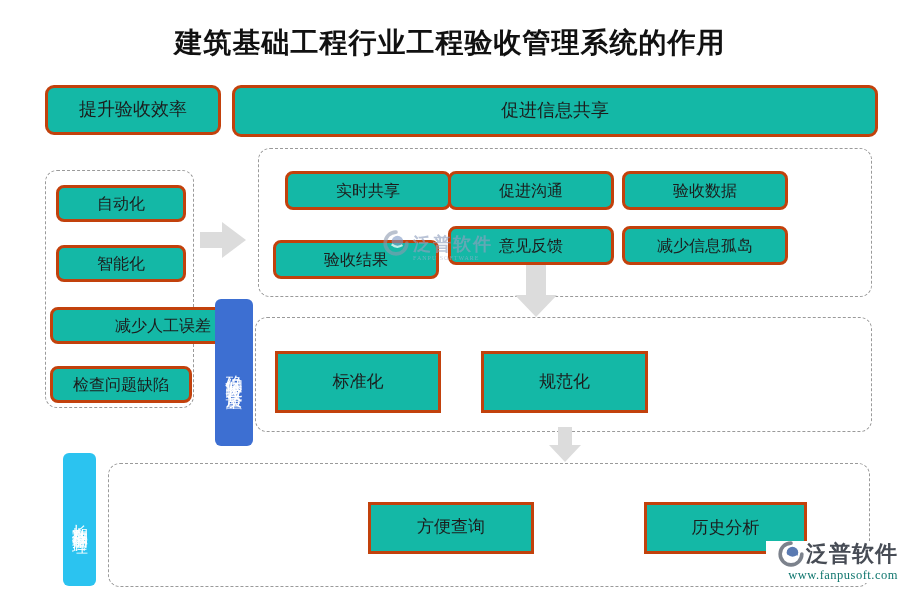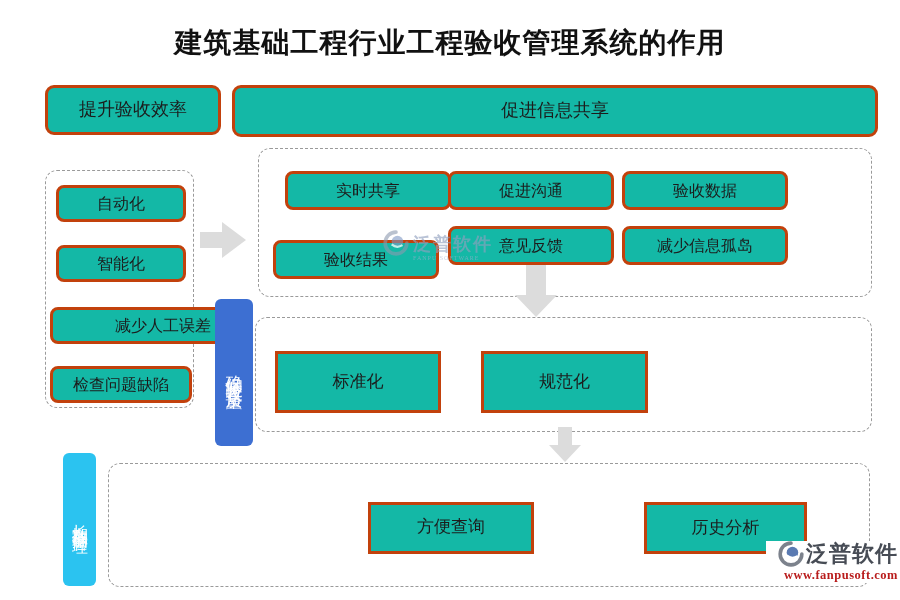--- a/index.html
+++ b/index.html
@@ -37,21 +37,21 @@
   }
   .watermark .wm-text { display:flex; flex-direction:column; }
   .wm-brand { font-size:18px; font-weight:bold; color:rgba(144,160,190,0.85); letter-spacing:2px; line-height:1; margin-top:5px;}
   .wm-sub { font-size:6px; color:rgba(160,175,205,0.8); letter-spacing:1px; margin-top:2px;}
   .footer-logo {
     position:absolute; left:766px; top:541px; width:132px; z-index:6;
     display:flex; flex-direction:column; align-items:flex-end; background:#fff;
   }
   .fl-row { display:flex; align-items:center; gap:2px; }
   .fl-brand { font-size:22px; font-weight:bold; color:#474c55; letter-spacing:1px; line-height:1.1; }
-  .fl-url { font-size:12.5px; font-weight:bold; color:#b91c1c; letter-spacing:0.5px; margin-top:1px; }
+  .fl-url { font-size:12.5px; font-weight:normal; color:#0f766e; letter-spacing:0.5px; margin-top:1px; }
 </style>
 </head>
 <body>
 
 <div class="stage">
 
   <div class="page-title">建筑基础工程行业工程验收管理系统的作用</div>
 
   <div class="node hdr" style="left:45px; top:85px; width:170px; height:44px;">提升验收效率</div>
   <div class="node hdr" style="left:232px; top:85px; width:640px; height:46px;">促进信息共享</div>

